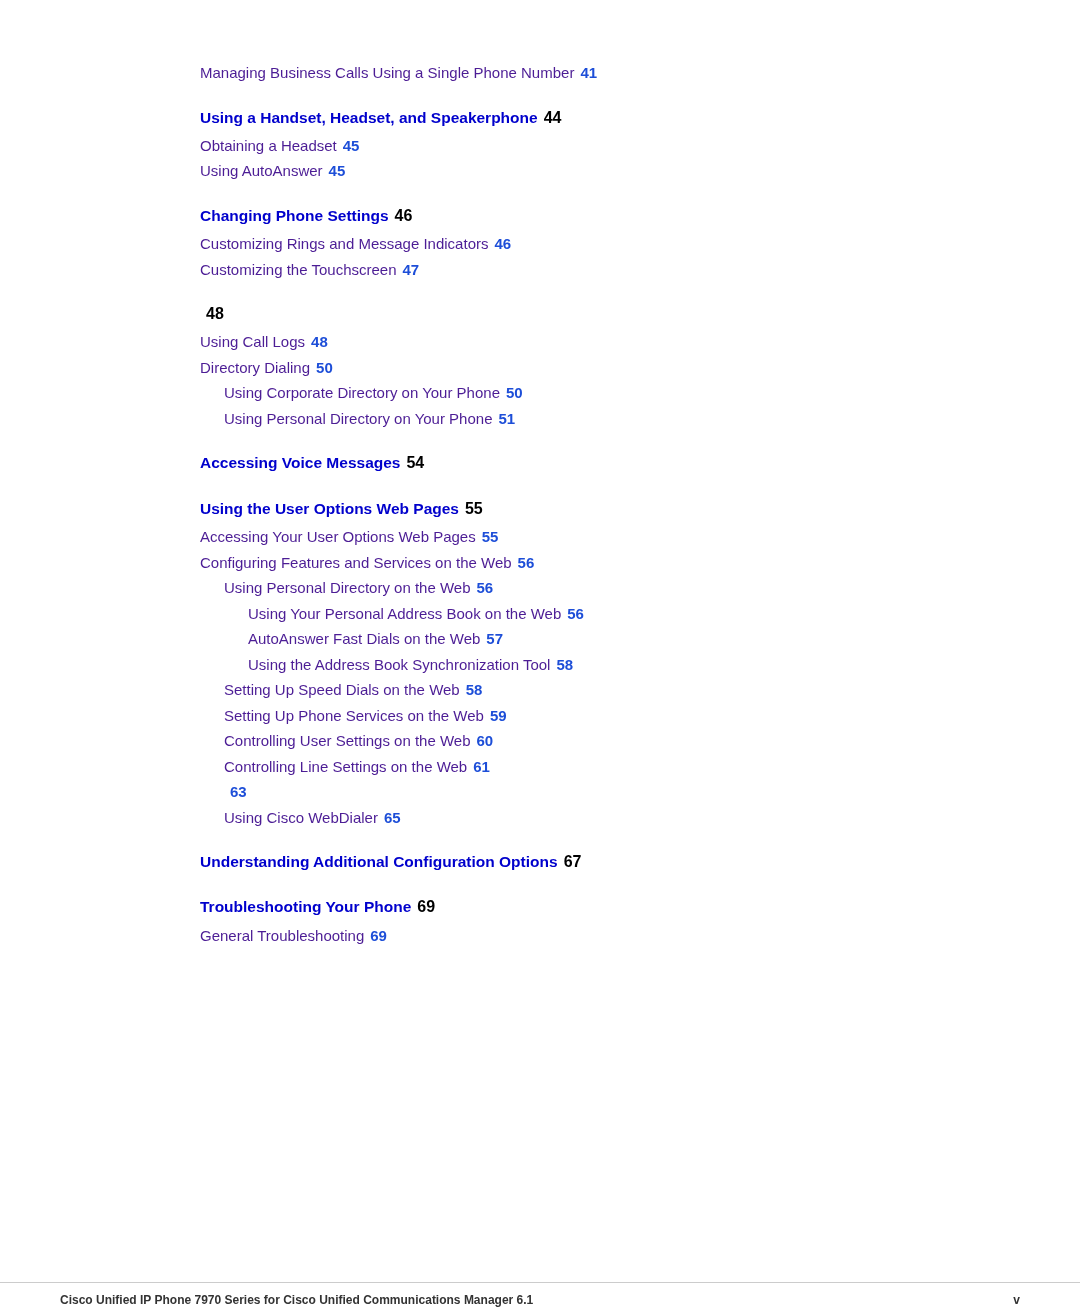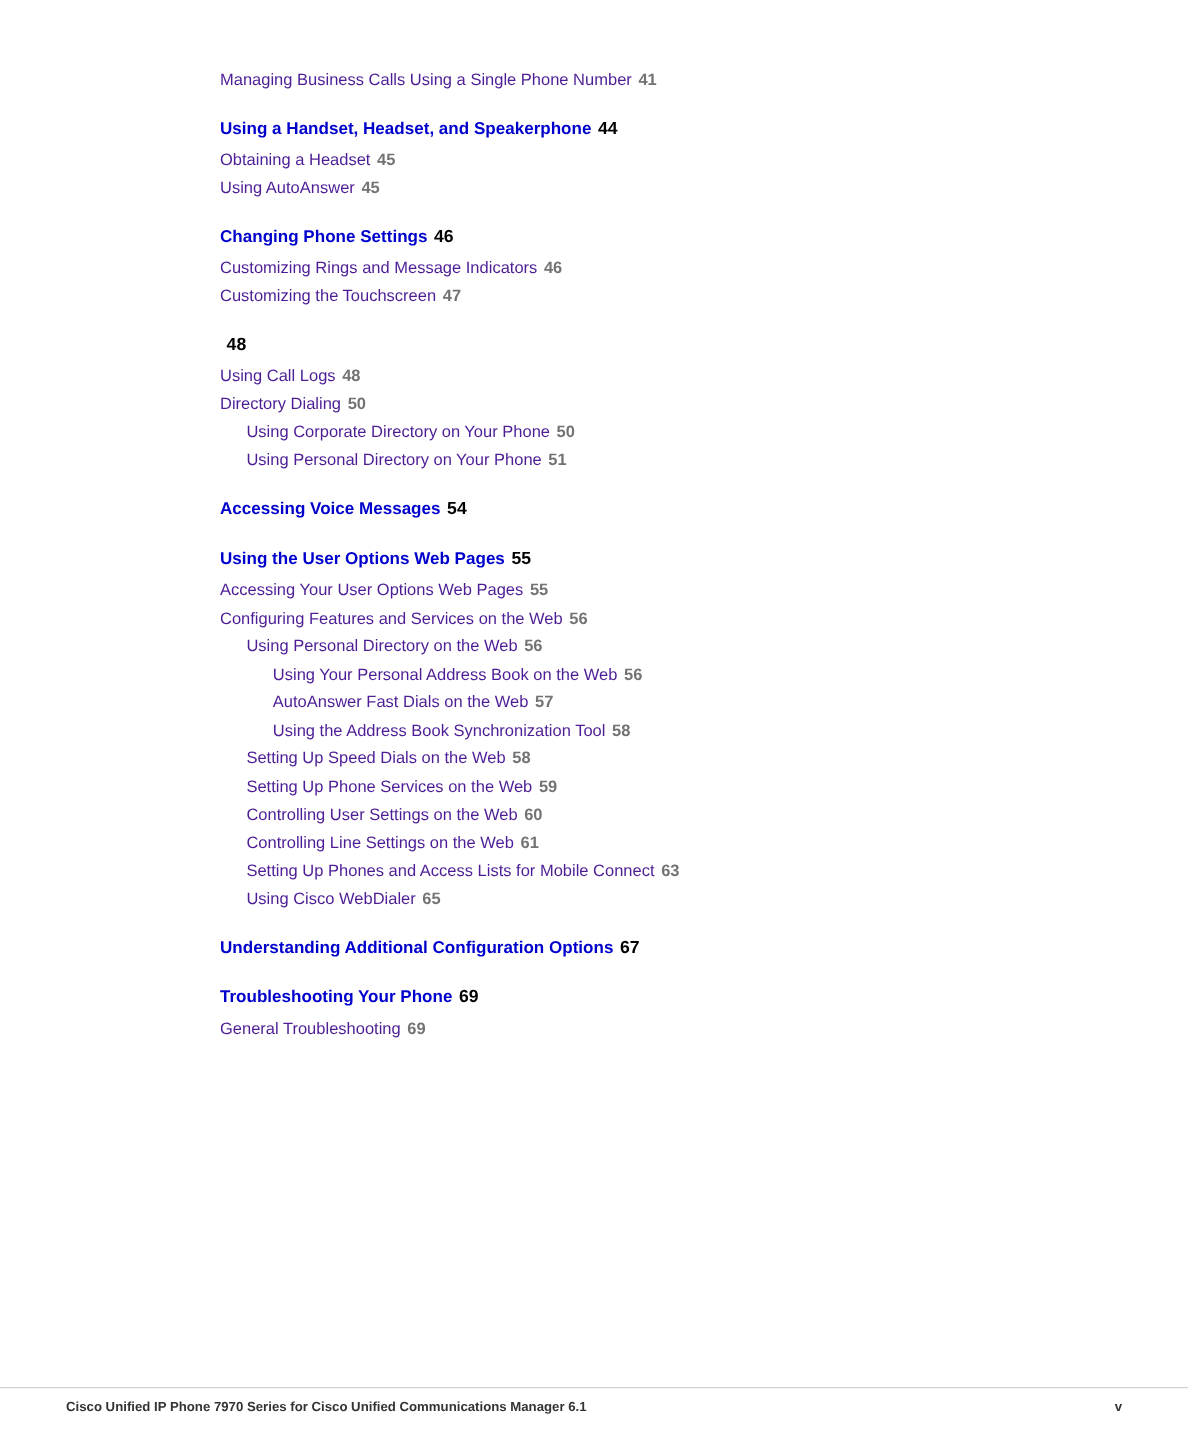--- a/index.html
+++ b/index.html
@@ -27,21 +27,21 @@
       margin-bottom: 0px;
       line-height: 1.7;
     }
 
     .toc-entry .title {
       color: #4c1d95;
       font-size: 15px;
     }
 
     .toc-entry .page-num {
-      color: #737373;
+      color: #1d4ed8;
       font-weight: bold;
       font-size: 15px;
       margin-left: 6px;
     }
 
     .toc-heading {
       display: flex;
       align-items: baseline;
       margin-bottom: 2px;
       margin-top: 18px;
@@ -69,21 +69,21 @@
       padding-left: 48px;
     }
 
     .section-group {
       margin-bottom: 14px;
       text-align: center;
     }
 
     .footer {
       position: absolute;
-      bottom: 25px;
+      bottom: 4px;
       left: 0;
       right: 0;
       display: flex;
       justify-content: space-between;
       padding: 0 60px;
       font-size: 12px;
       color: #333333;
       font-weight: bold;
       border-top: 1px solid #cccccc;
       padding-top: 10px;
@@ -202,21 +202,20 @@
         </div>
         <div class="toc-entry indent-1">
           <span class="title">Controlling User Settings on the Web</span>
           <span class="page-num">60</span>
         </div>
         <div class="toc-entry indent-1">
           <span class="title">Controlling Line Settings on the Web</span>
           <span class="page-num">61</span>
         </div>
         <div class="toc-entry indent-1">
-          <span class="title">Setting Up Phones and Access Lists for Mobile Connect</span>
           <span class="page-num">63</span>
         </div>
         <div class="toc-entry indent-1">
           <span class="title">Using Cisco WebDialer</span>
           <span class="page-num">65</span>
         </div>
       </div>
       <div class="section-group">
         <div class="toc-heading">
           <span class="title">Understanding Additional Configuration Options</span>

